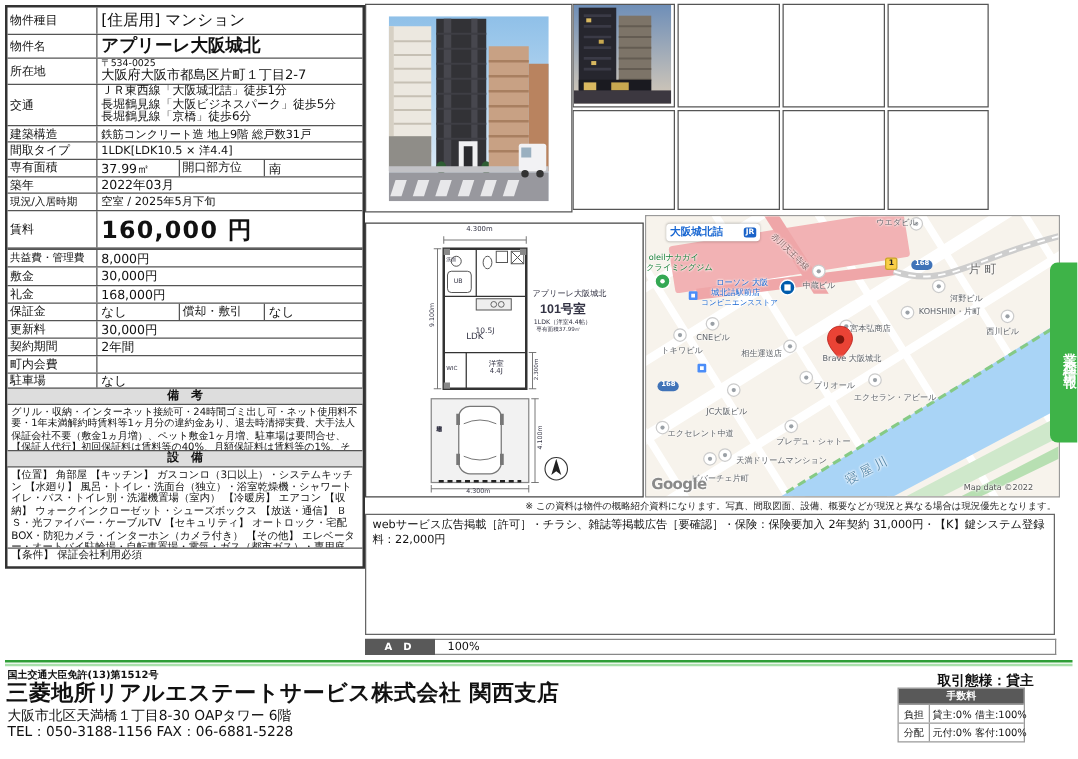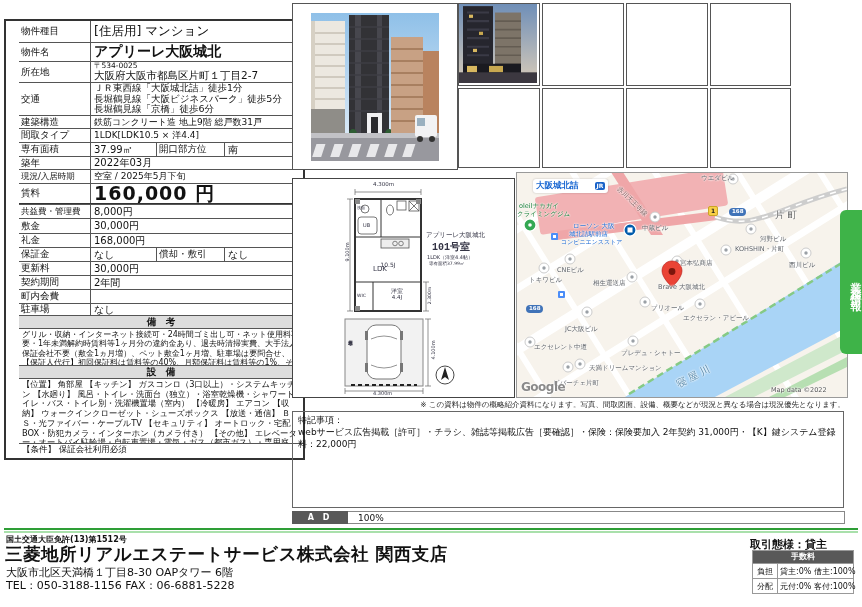--- a/index.html
+++ b/index.html
@@ -1,19 +1,19 @@
 <!DOCTYPE html>
 <html><head>
 <meta charset="utf-8">
 <style>
   html,body{margin:0;padding:0;}
   body{width:862px;height:607px;position:relative;overflow:hidden;background:#fff;
        font-family:"DejaVu Sans","Liberation Sans",sans-serif;color:#111;}
   
-  .ptable{position:absolute;left:4px;top:19px;width:284px;border:2px solid #333;background:#fff;padding-left:13px;}
+  .ptable{position:absolute;left:4px;top:4px;width:284px;border:2px solid #333;background:#fff;}
   .prow{display:flex;border-top:1px solid #555;align-items:stretch;box-sizing:border-box;}
   .prow.first{border-top:none;}
   .pl{width:72px;min-width:72px;border-right:1px solid #555;padding:0 2px;display:flex;align-items:center;font-size:9.5px;box-sizing:border-box;}
   .pv{flex:1;padding:0 3px;display:flex;align-items:center;font-size:10px;box-sizing:border-box;overflow:hidden;white-space:nowrap;}
   .pv.col{flex-direction:column;align-items:flex-start;justify-content:center;line-height:1.12;}
   .cellb{border-right:1px solid #555;}
   .shead{border-top:1px solid #555;background:#ddd;font-weight:bold;text-align:center;font-size:9.5px;line-height:12px;height:12px;}
   .sbody{border-top:1px solid #555;font-size:8px;line-height:1.17;padding:1px 3px;overflow:hidden;box-sizing:content-box;}
   
   .photo-frame{position:absolute;border:1px solid #555;background:#fff;display:flex;align-items:center;justify-content:center;}
@@ -48,21 +48,21 @@
         align-items:center;justify-content:center;letter-spacing:3px;}
   #ad-bar .adv{flex:1;border:1px solid #888;border-left:none;font-size:9px;display:flex;align-items:center;padding-left:10px;box-sizing:border-box;}
   
   .grule1{position:absolute;left:4px;top:528px;width:854px;height:2px;background:#2e9e36;}
   .grule2{position:absolute;left:4px;top:531px;width:854px;height:1.5px;background:#a9e0ab;}
   #license{position:absolute;left:6px;top:534px;font-size:8px;font-weight:bold;}
   #company{position:absolute;left:5px;top:542px;font-size:17.5px;font-weight:bold;letter-spacing:.5px;white-space:nowrap;}
   #address{position:absolute;left:6px;top:565px;font-size:11px;}
   #tel{position:absolute;left:6px;top:578px;font-size:11px;}
   #deal-type{position:absolute;left:750px;top:537px;font-size:11px;font-weight:bold;}
-  #fee-table{position:absolute;left:752px;top:550px;width:102px;border:1px solid #999;font-size:8px;box-sizing:border-box;background:#fff;}
+  #fee-table{position:absolute;left:718px;top:550px;width:102px;border:1px solid #999;font-size:8px;box-sizing:border-box;background:#fff;}
   #fee-table .fh{background:#595959;color:#fff;text-align:center;font-weight:bold;height:12px;line-height:12px;}
   #fee-table .fr{display:flex;border-top:1px solid #999;height:14px;align-items:center;}
   #fee-table .fl{width:24px;min-width:24px;border-right:1px solid #999;text-align:center;height:100%;display:flex;align-items:center;justify-content:center;}
   #fee-table .fv{flex:1;padding-left:2px;white-space:nowrap;}
 </style>
 </head>
 <body>
 
 <div class="ptable">
   <div class="prow first" style="height:21px">
@@ -103,21 +103,21 @@
     <div class="pv">南</div>
   </div>
   <div class="prow" style="height:13px">
     <div class="pl">築年</div>
     <div class="pv">2022年03月</div>
   </div>
   <div class="prow" style="height:14px">
     <div class="pl" style="font-size:8.5px">現況/入居時期</div>
     <div class="pv" style="font-size:9px">空室 / 2025年5月下旬</div>
   </div>
-  <div class="prow" style="height:21px;border-bottom:1px solid #333">
+  <div class="prow" style="height:31px;border-bottom:1px solid #333">
     <div class="pl">賃料</div>
     <div class="pv" style="font-size:19px;font-weight:bold;letter-spacing:1px">160,000 円</div>
   </div>
   <div class="prow" style="height:14px">
     <div class="pl" style="font-size:8.5px">共益費・管理費</div>
     <div class="pv">8,000円</div>
   </div>
   <div class="prow" style="height:15px">
     <div class="pl">敷金</div>
     <div class="pv">30,000円</div>
@@ -271,21 +271,21 @@
     <path d="M135 140 V207" stroke="#666" stroke-width=".7"></path>
       <path d="M132 140h6M132 207h6" stroke="#666" stroke-width=".7"></path>
     <path d="M52 212 H130" stroke="#666" stroke-width=".7"></path>
       <path d="M52 209v6M130 209v6" stroke="#666" stroke-width=".7"></path>
 
     <circle cx="152" cy="196" r="9" fill="none" stroke="#333" stroke-width=".9"></circle>
     <path d="M152 188 L148 201 L152 198 L156 201 Z" fill="#222"></path>
   </svg>
   <div class="fpl" style="left:80px;top:2px;font-size:5.5px">4.300m</div>
   <div class="fpl" style="left:133px;top:52px;font-size:6.5px">アプリーレ大阪城北</div>
-  <div class="fpl" style="left:139px;top:61px;font-size:10px;font-weight:bold;font-family:Liberation Mono, monospace">101号室</div>
+  <div class="fpl" style="left:139px;top:61px;font-size:10px;font-weight:bold;font-family:Liberation Sans, sans-serif">101号室</div>
   <div class="fpl" style="left:134px;top:75px;font-size:5px">1LDK（洋室4.4帖）</div>
   <div class="fpl" style="left:136px;top:82px;font-size:4.5px">専有面積37.99㎡</div>
   <div class="fpl" style="left:80px;top:86px;width:30px;text-align:left;font-size:7px">LDK</div>
   <div class="fpl" style="left:80px;top:82px;width:30px;text-align:center;font-size:6px">10.5J</div>
   <div class="fpl" style="left:90px;top:108px;width:28px;text-align:center;font-size:6px">洋室</div>
   <div class="fpl" style="left:90px;top:115px;width:28px;text-align:center;font-size:5.5px">4.4J</div>
   <div class="fpl" style="left:64px;top:114px;font-size:4.5px">WIC</div>
   <div class="fpl" style="left:70px;top:43px;font-size:5px">UB</div>
   <div class="fpl" style="left:64px;top:26px;font-size:4px">洗面</div>
   <div class="fpl" style="left:55px;top:158px;font-size:4.5px;writing-mode:vertical-rl">専用駐車場</div>
@@ -408,21 +408,20 @@
   <div class="shield-b" style="left:212px;top:35px">168</div>
   <div class="shield-b" style="left:9px;top:132px">168</div>
   <div class="gglogo" style="left:4px;top:207px">Google</div>
   <div class="mlbl" style="left:254px;top:213px;font-size:6.5px;color:#555">Map data ©2022</div>
 </div>
 
 <div id="banner">業務情報</div>
 
 <div id="disclaimer">※ この資料は物件の概略紹介資料になります。写真、間取図面、設備、概要などが現況と異なる場合は現況優先となります。</div>
 <div id="special-box">
-  <div>特記事項：</div>
   <div>webサービス広告掲載［許可］・チラシ、雑誌等掲載広告［要確認］・保険：保険要加入 2年契約 31,000円・【K】鍵システム登録料：22,000円</div>
 </div>
 <div id="ad-bar">
   <div class="adl">A D</div>
   <div class="adv">100%</div>
 </div>
 
 <div class="grule1"></div>
 <div class="grule2"></div>
 <div id="license">国土交通大臣免許(13)第1512号</div>

